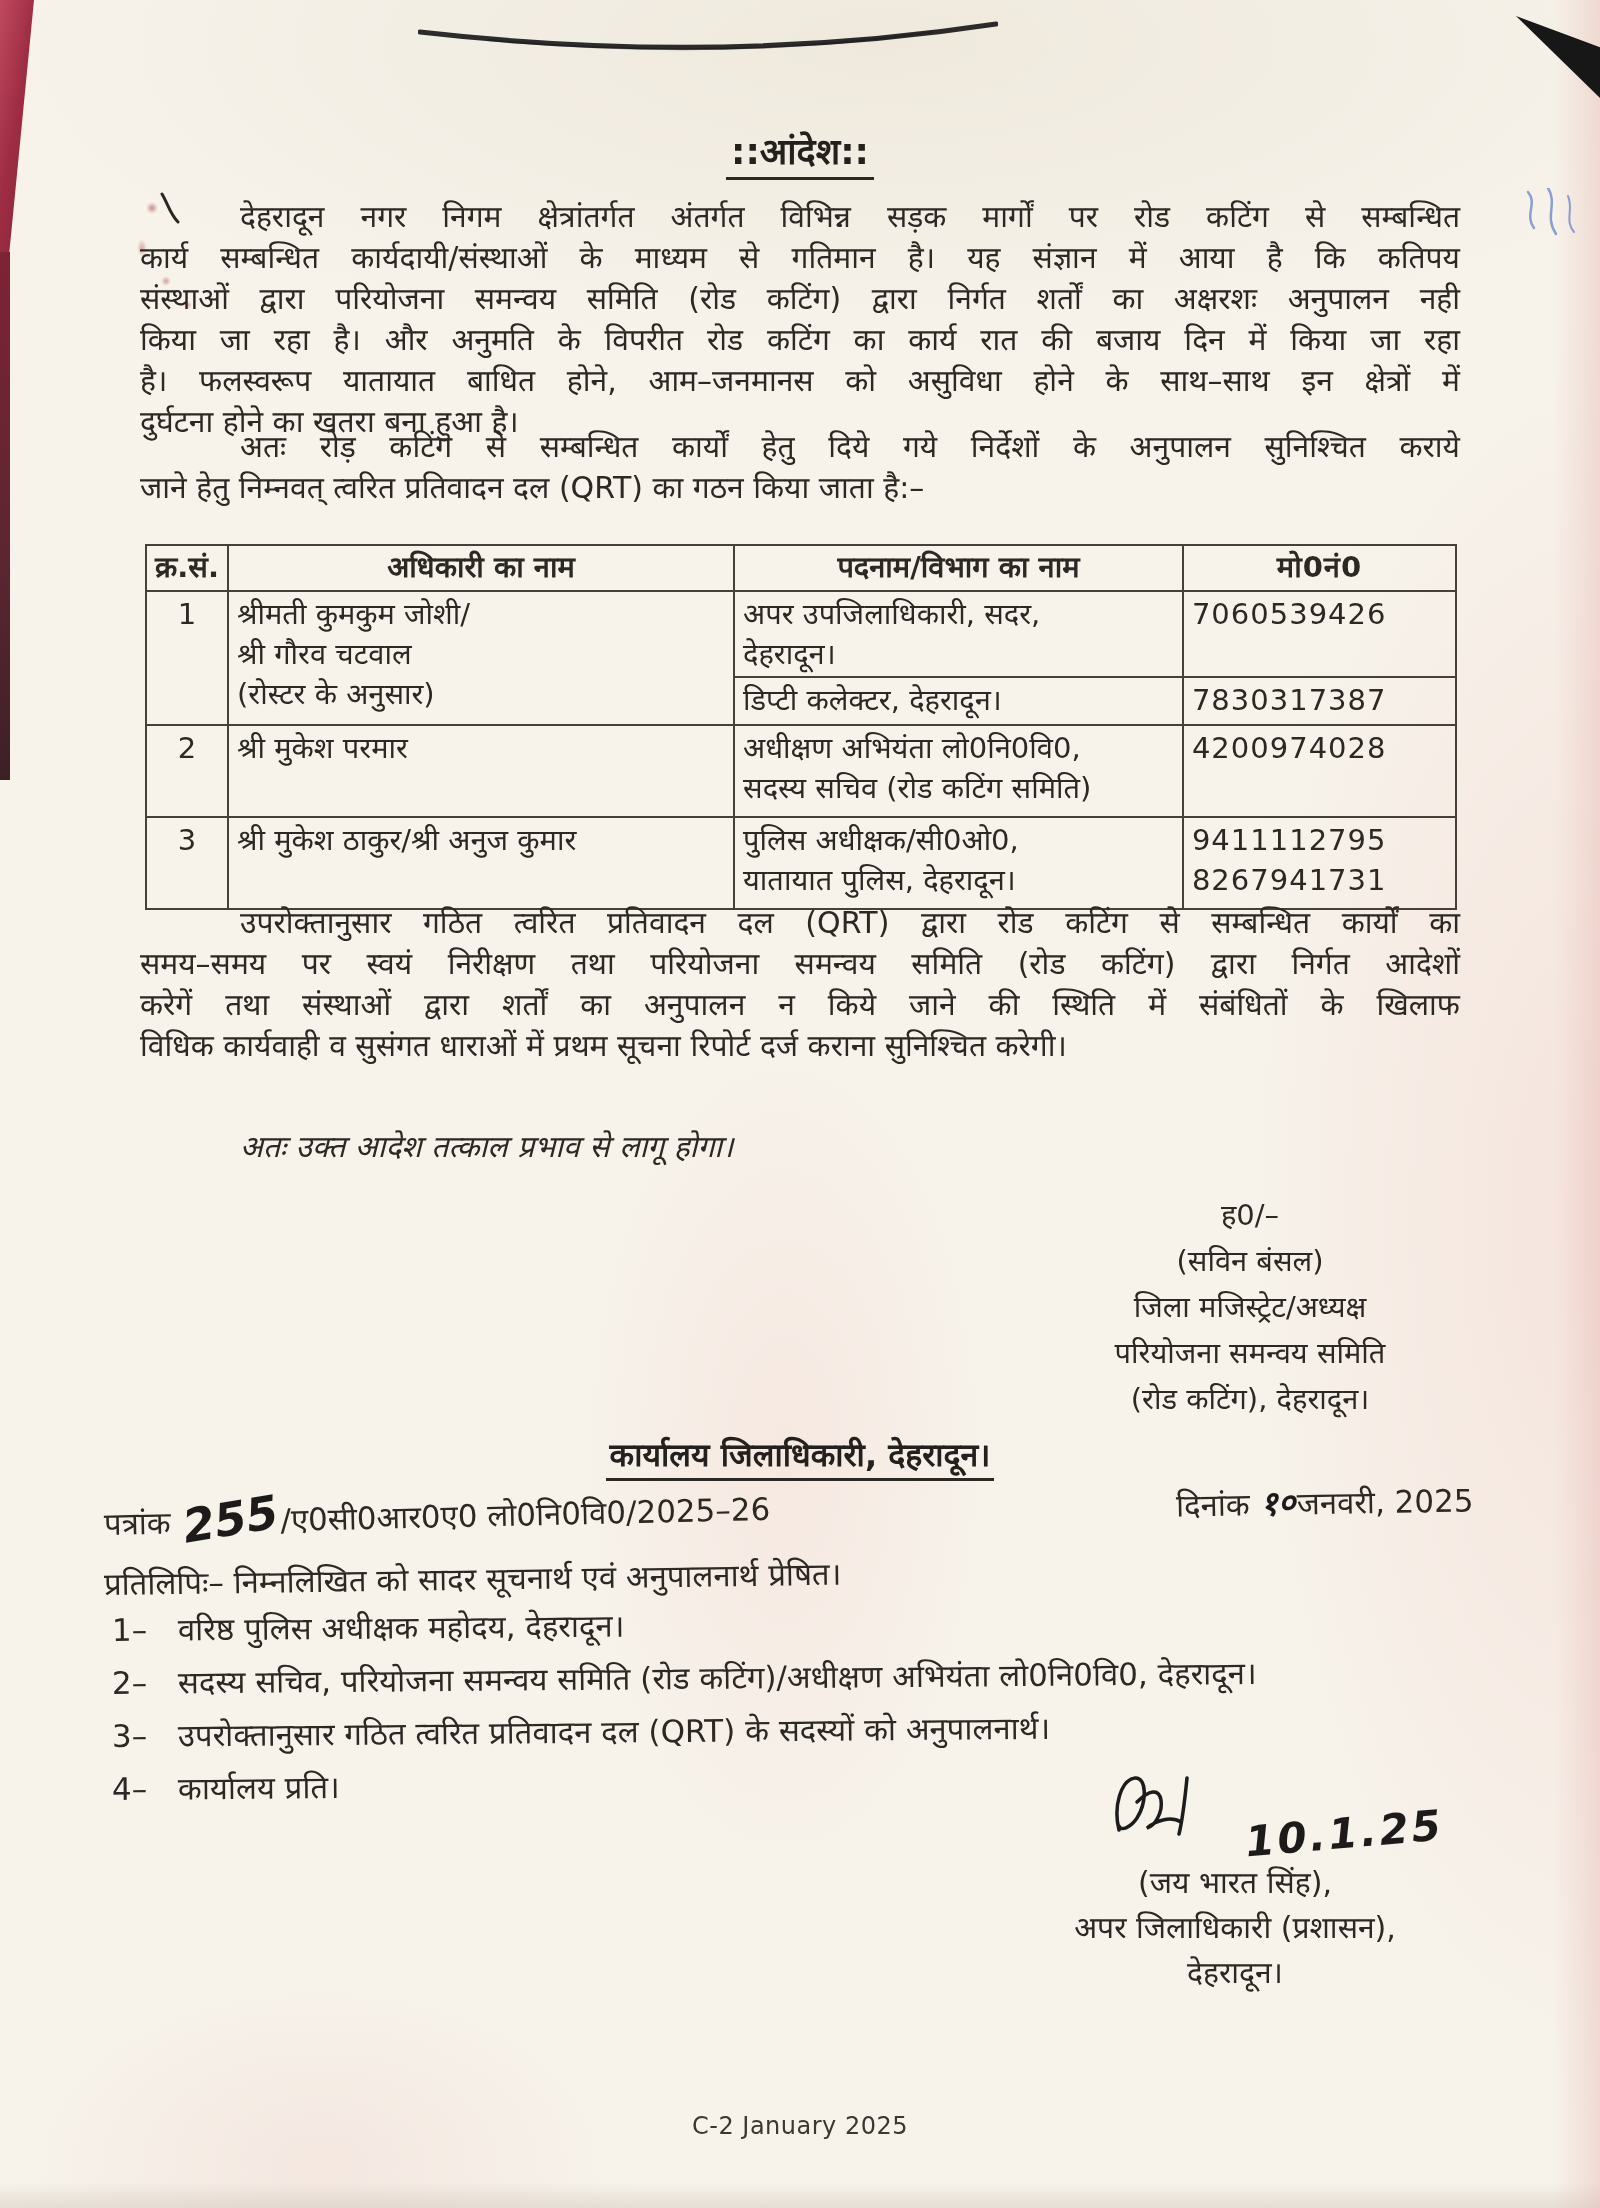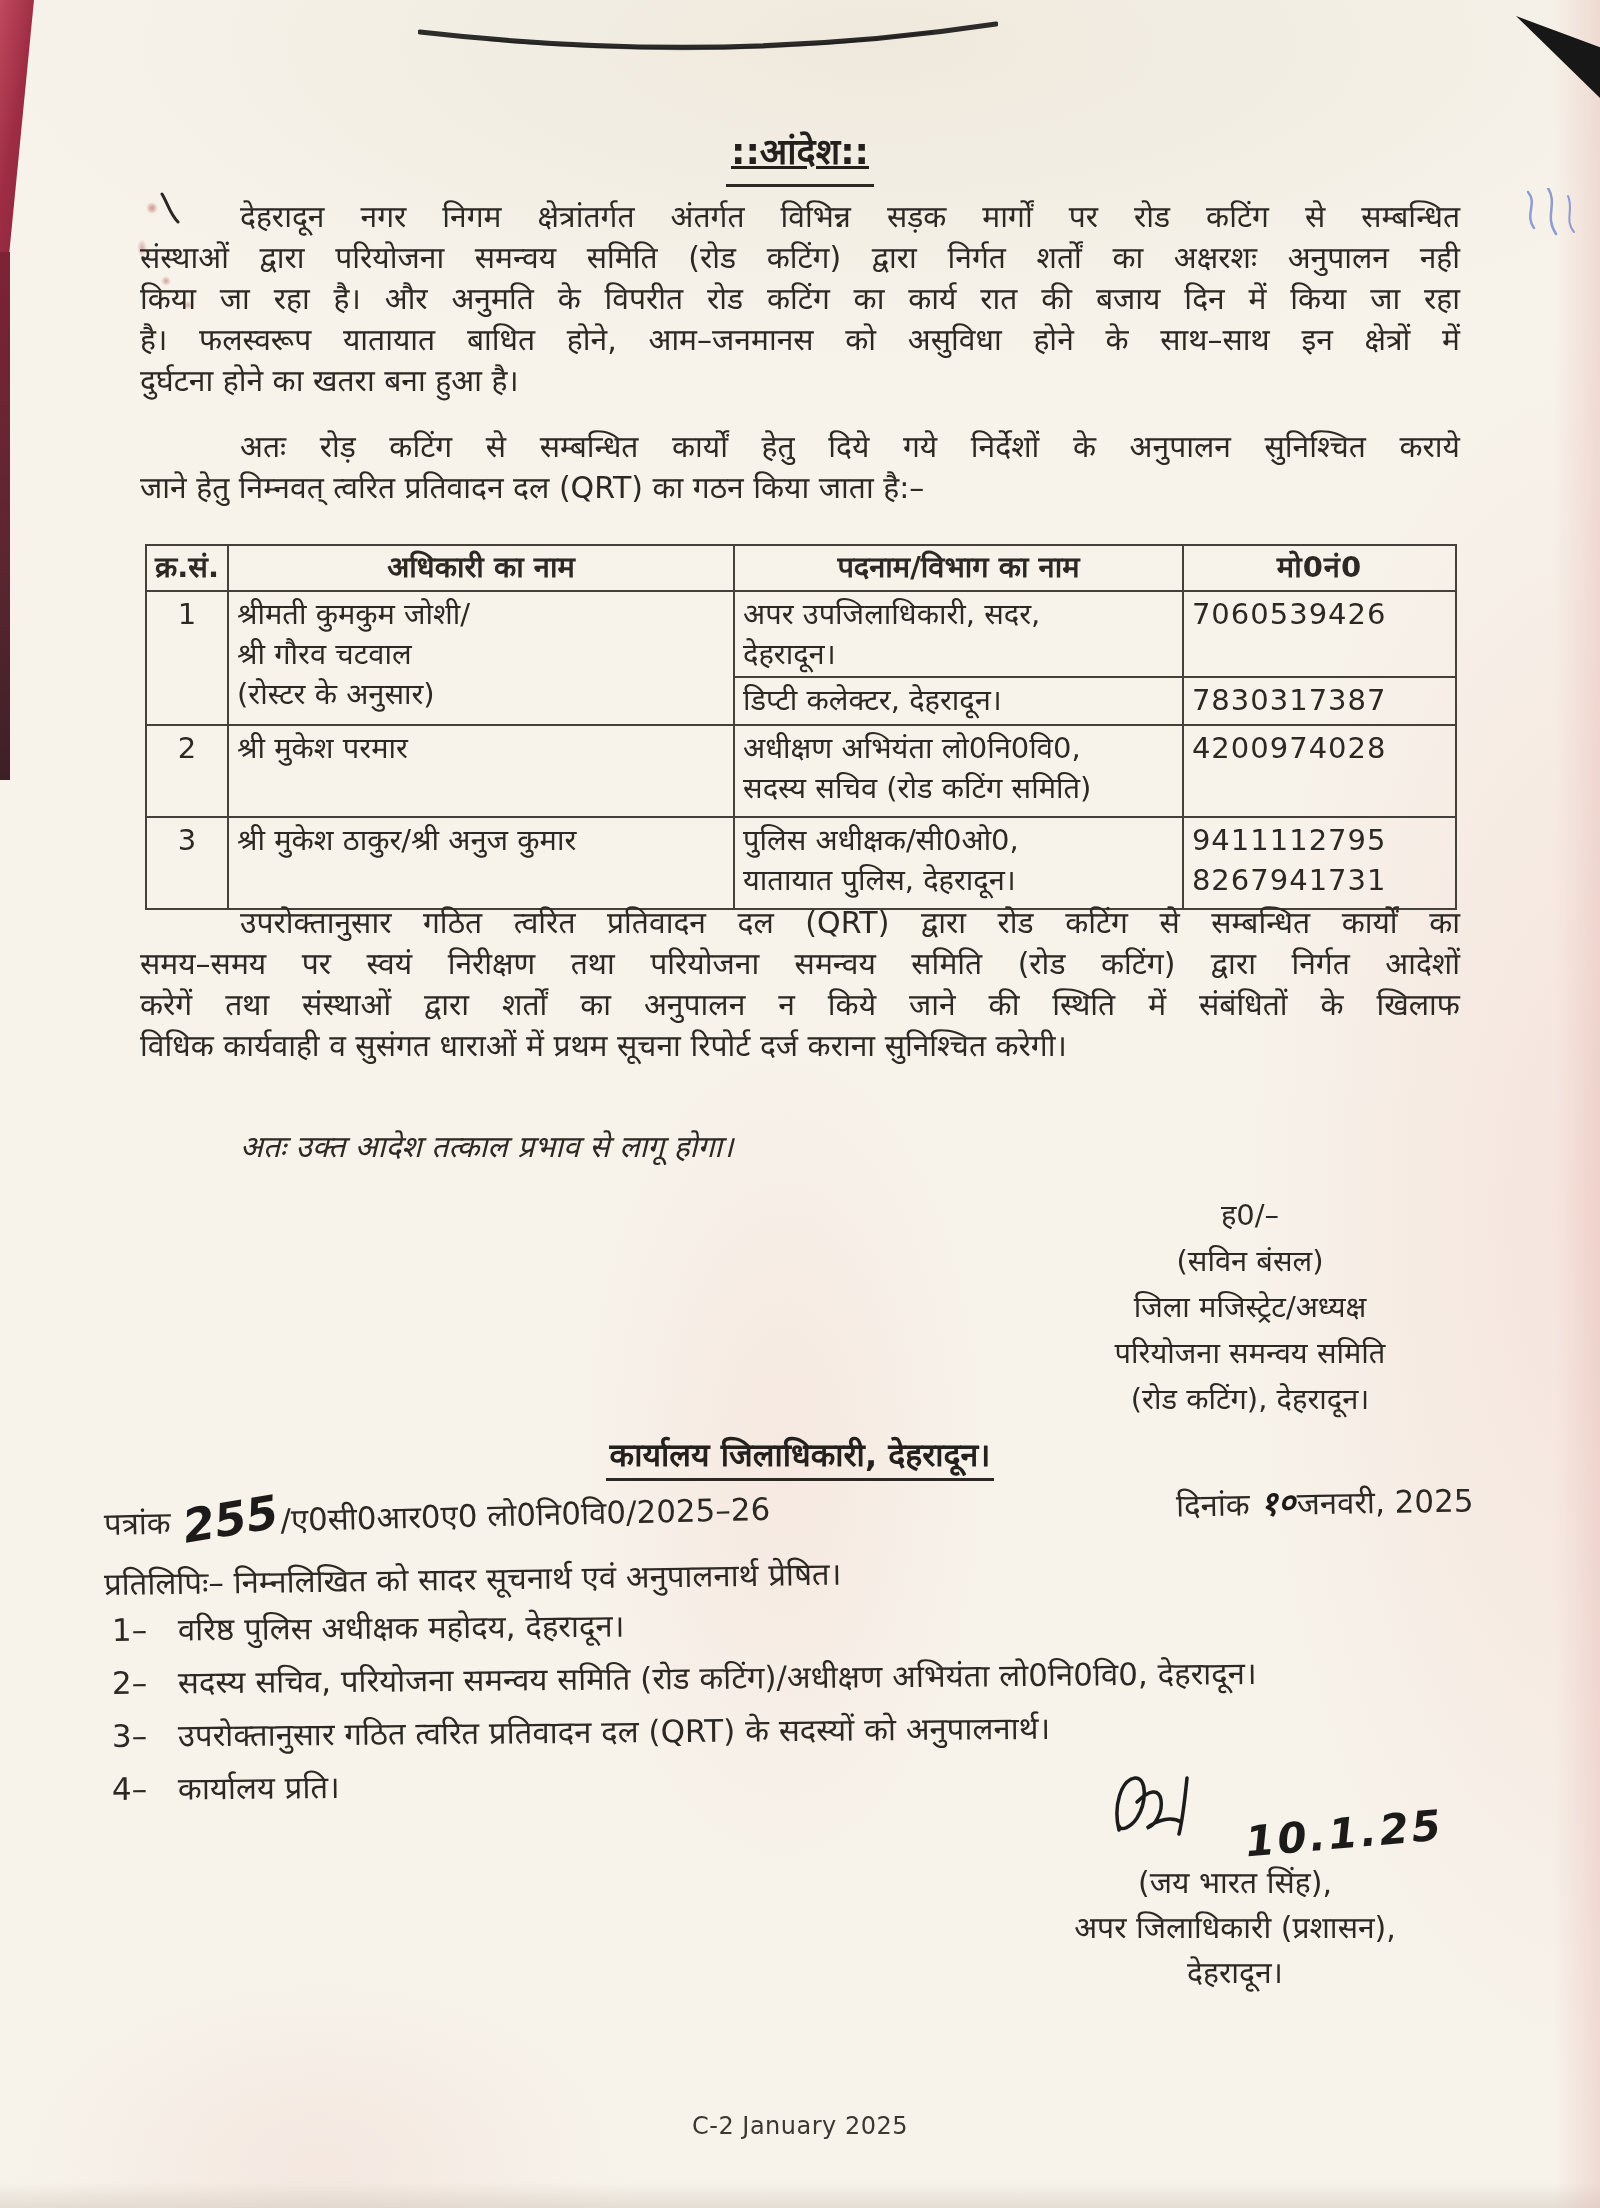--- a/index.html
+++ b/index.html
@@ -31,21 +31,21 @@
     background:linear-gradient(180deg,#7e2336,#5a2630 60%,#3d2026);}
   .corner-wedge{position:absolute;left:1516px;top:16px;width:84px;height:82px;
     background:#171717;clip-path:polygon(0 0,100% 38%,100% 100%);}
   .top-arc{position:absolute;left:418px;top:20px;}
   .hook-mark{position:absolute;left:158px;top:192px;}
   .blue-scribble{position:absolute;left:1520px;top:188px;opacity:.78;}
   
   .doc{position:absolute;inset:0;}
   .title{position:absolute;top:126px;left:0;width:100%;text-align:center;
     font-size:36px;font-weight:bold;color:#23201d;}
-  .title span{border-bottom:3px solid #2c2824;padding:0 5px 12px;text-decoration:underline;}
+  .title span{border-bottom:3px solid #2c2824;padding:0 5px 5px;}
   .para{position:absolute;left:140px;width:1320px;font-size:30px;line-height:41px;}
   .jline{text-align:justify;text-align-last:justify;white-space:nowrap;}
   .jline.first{padding-left:100px;}
   .jline.last{text-align-last:left;white-space:normal;}
   .p1{top:196px;} .p2{top:426px;} .p3{top:902px;} .p4{top:1126px;padding-left:100px;font-style:italic;}
   
   .qrt-table{position:absolute;top:544px;left:145px;width:1312px;border-collapse:collapse;}
   .qrt-table td,.qrt-table th{border:2px solid #454039;vertical-align:top;
     font-size:29px;line-height:40px;font-weight:normal;padding:2px 8px;}
   .qrt-table th{font-weight:bold;text-align:center;height:40px;line-height:38px;}
@@ -110,20 +110,21 @@
   </div>
 
   <div class="doc">
 
     <div class="title">
       <span>::आंदेश::</span>
     </div>
 
     <div class="para p1">
       <div class="jline first">देहरादून नगर निगम क्षेत्रांतर्गत अंतर्गत विभिन्न सड़क मार्गों पर रोड कटिंग से सम्बन्धित</div>
+      <div class="jline">कार्य सम्बन्धित कार्यदायी/संस्थाओं के माध्यम से गतिमान है। यह संज्ञान में आया है कि कतिपय</div>
       <div class="jline">संस्थाओं द्वारा परियोजना समन्वय समिति (रोड कटिंग) द्वारा निर्गत शर्तों का अक्षरशः अनुपालन नही</div>
       <div class="jline">किया जा रहा है। और अनुमति के विपरीत रोड कटिंग का कार्य रात की बजाय दिन में किया जा रहा</div>
       <div class="jline">है। फलस्वरूप यातायात बाधित होने, आम–जनमानस को असुविधा होने के साथ–साथ इन क्षेत्रों में</div>
       <div class="jline last">दुर्घटना होने का खतरा बना हुआ है।</div>
     </div>
 
     <div class="para p2">
       <div class="jline first">अतः रोड़ कटिंग से सम्बन्धित कार्यों हेतु दिये गये निर्देशों के अनुपालन सुनिश्चित कराये</div>
       <div class="jline last">जाने हेतु निम्नवत् त्वरित प्रतिवादन दल (QRT) का गठन किया जाता है:–</div>
     </div>

